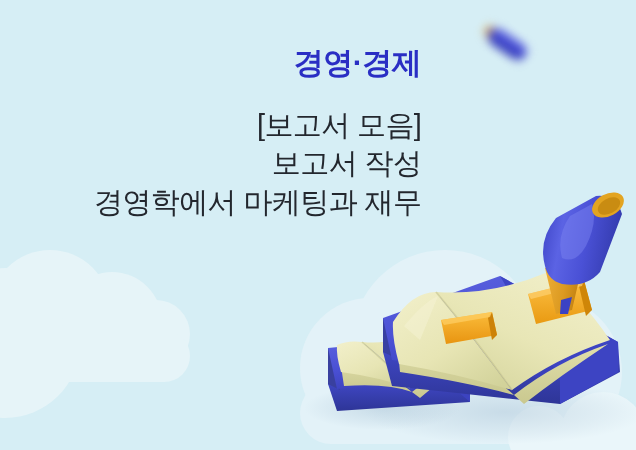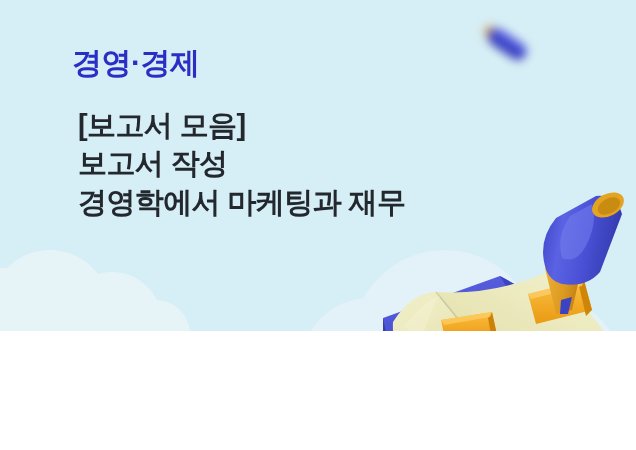--- a/index.html
+++ b/index.html
@@ -6,24 +6,25 @@
   html, body {
     margin: 0;
     padding: 0;
     background: #ffffff;
   }
   * { box-sizing: border-box; }
 
   .banner {
     position: relative;
     width: 636px;
-    height: 331px;
+    height: 450px;
     overflow: hidden;
     background: #d6eef5;
     font-family: "Liberation Sans", "DejaVu Sans", sans-serif;
+    text-align: right;
   }
 
   
   .cloud-layer {
     position: absolute;
     inset: 0;
     pointer-events: none;
   }
   .puff {
     position: absolute;
@@ -58,23 +59,23 @@
   .kicker {
     margin: 0;
     font-size: 30px;
     font-weight: 700;
     letter-spacing: -0.5px;
     line-height: 1.25;
     color: #2a2ec4;
     white-space: nowrap;
   }
   .headline {
-    margin: 24px 0 0 6px;
+    margin: 24px 0 0 22px;
     font-size: 29px;
-    font-weight: 700;
+    font-weight: 400;
     letter-spacing: -0.6px;
     line-height: 1.33;
     color: #23272e;
     white-space: nowrap;
   }
   .headline .ln { display: block; }
 
   
   .art {
     position: absolute;

